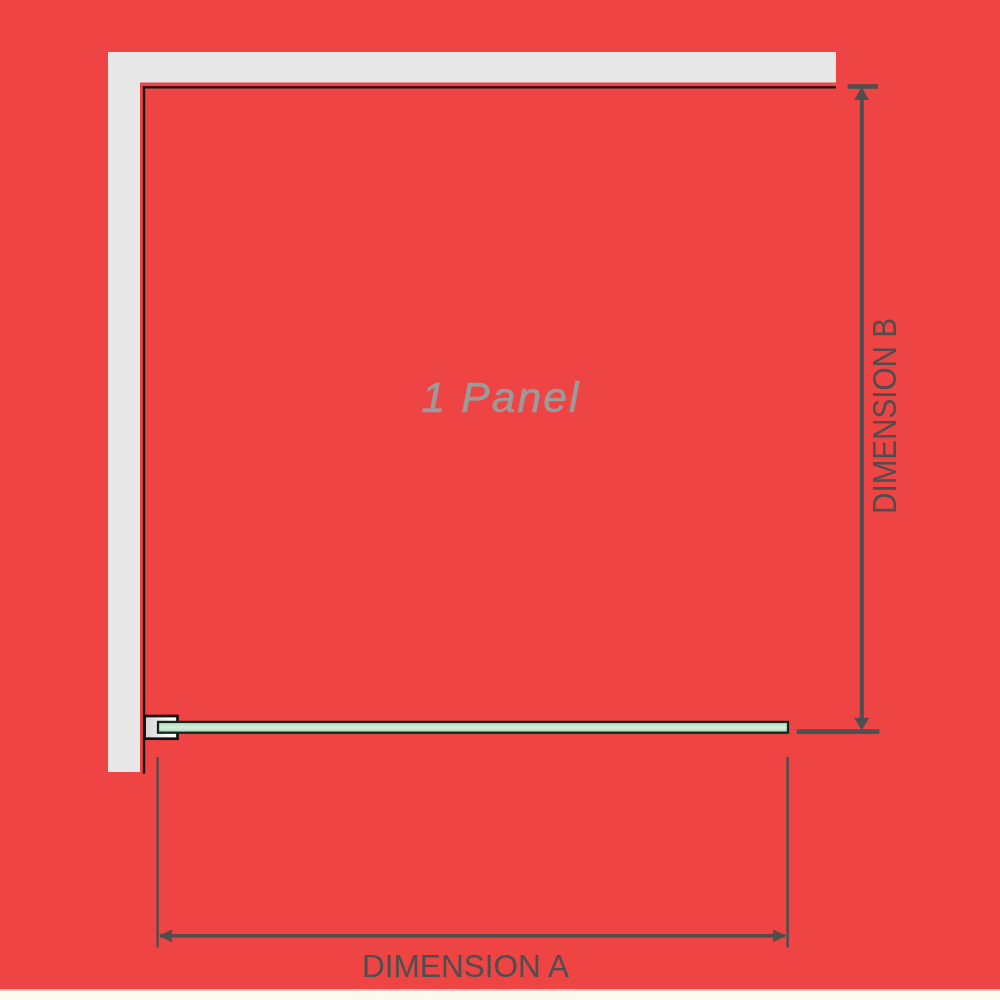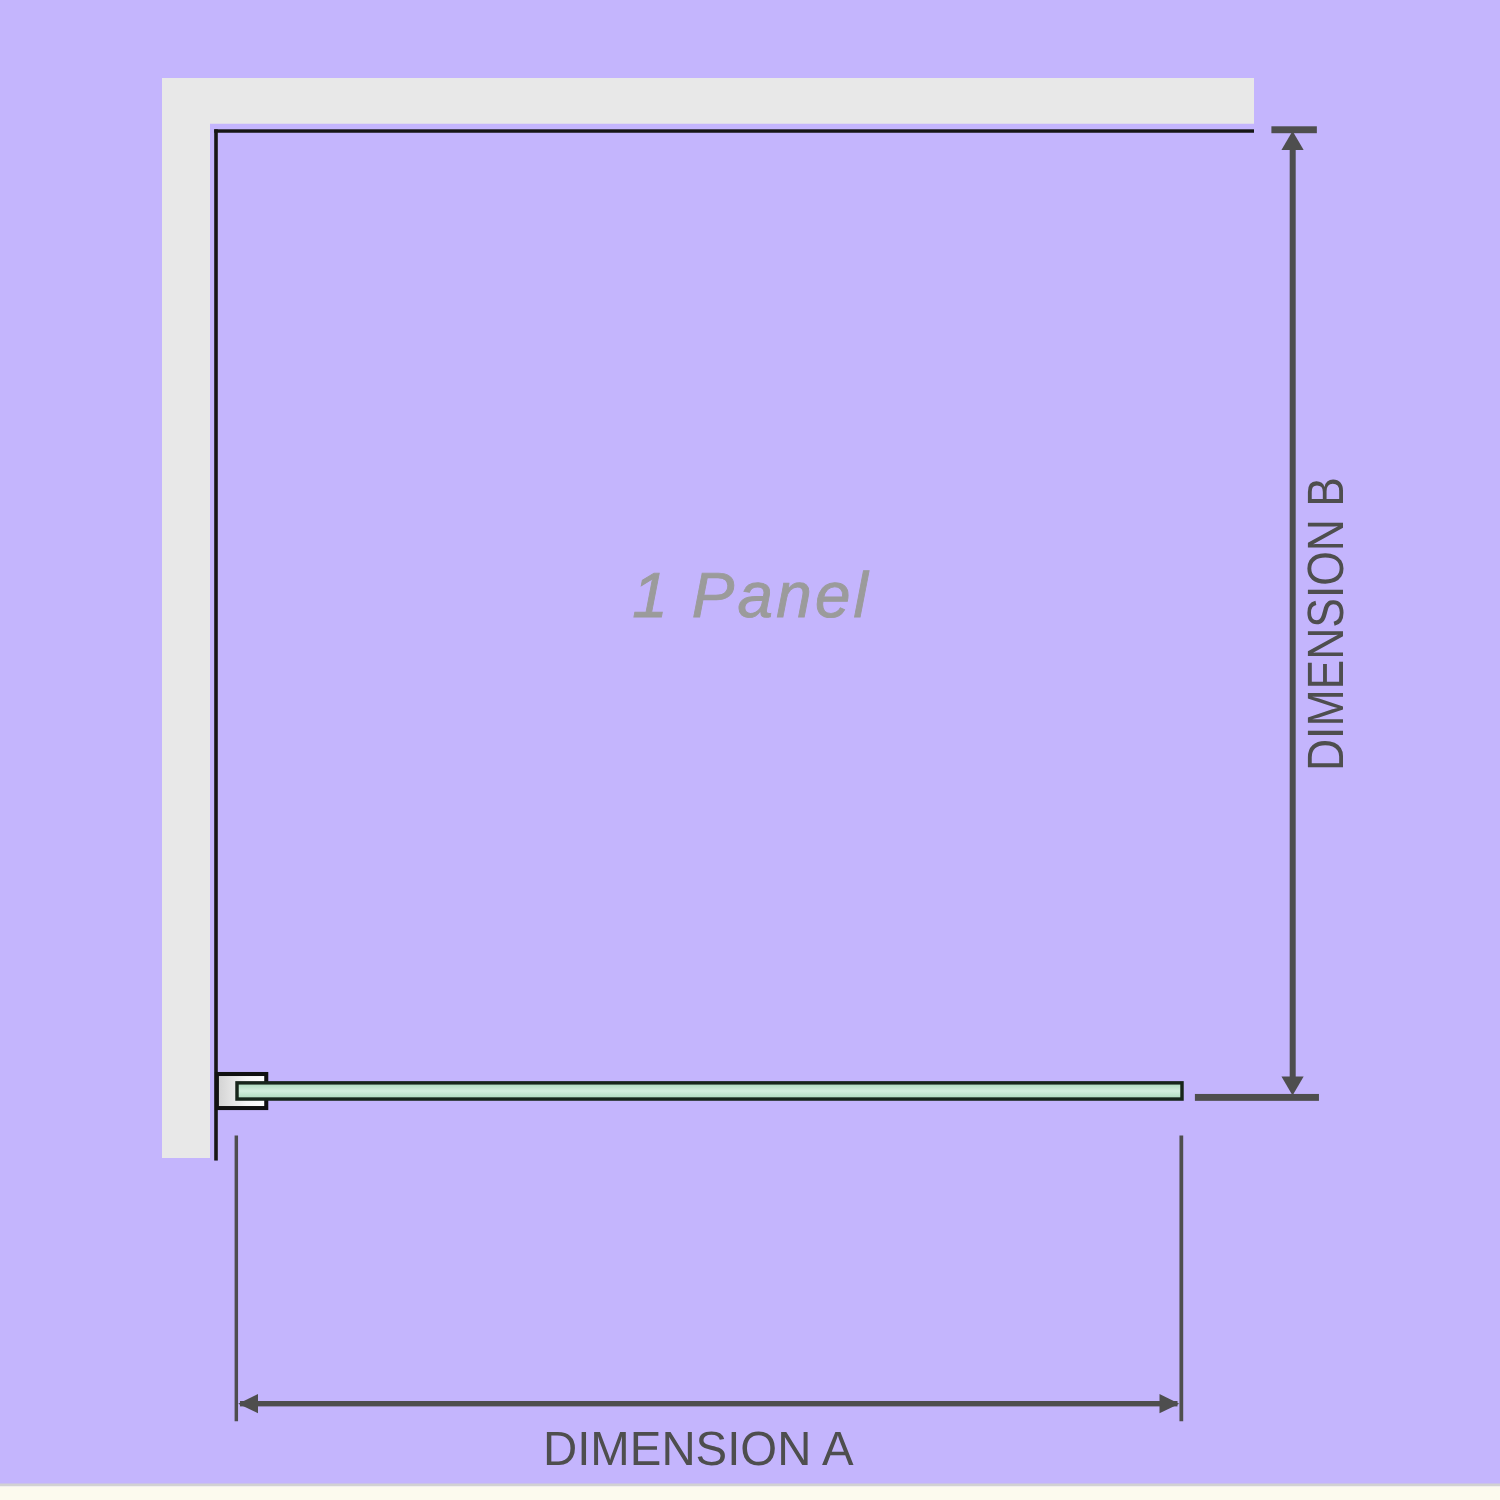--- a/index.html
+++ b/index.html
@@ -1,16 +1,16 @@
 <!DOCTYPE html>
 <html><head>
 <meta charset="utf-8">
 <style>
   html,body{margin:0;padding:0;background:#ffffff;}
-  #stage{position:relative;width:1000px;height:1000px;background:#c4b5fd;overflow:hidden;
+  #stage{position:relative;width:1000px;height:1000px;background:#ef4444;overflow:hidden;
          font-family:"Liberation Sans", sans-serif;}
   svg{position:absolute;left:0;top:0;}
 </style>
 </head>
 <body>
 <div id="stage">
 <svg width="1000" height="1000" viewBox="0 0 1000 1000">
   <defs>
     <linearGradient id="glassg" x1="0" y1="0" x2="0" y2="1">
       <stop offset="0" stop-color="#a9d8ba"></stop>

